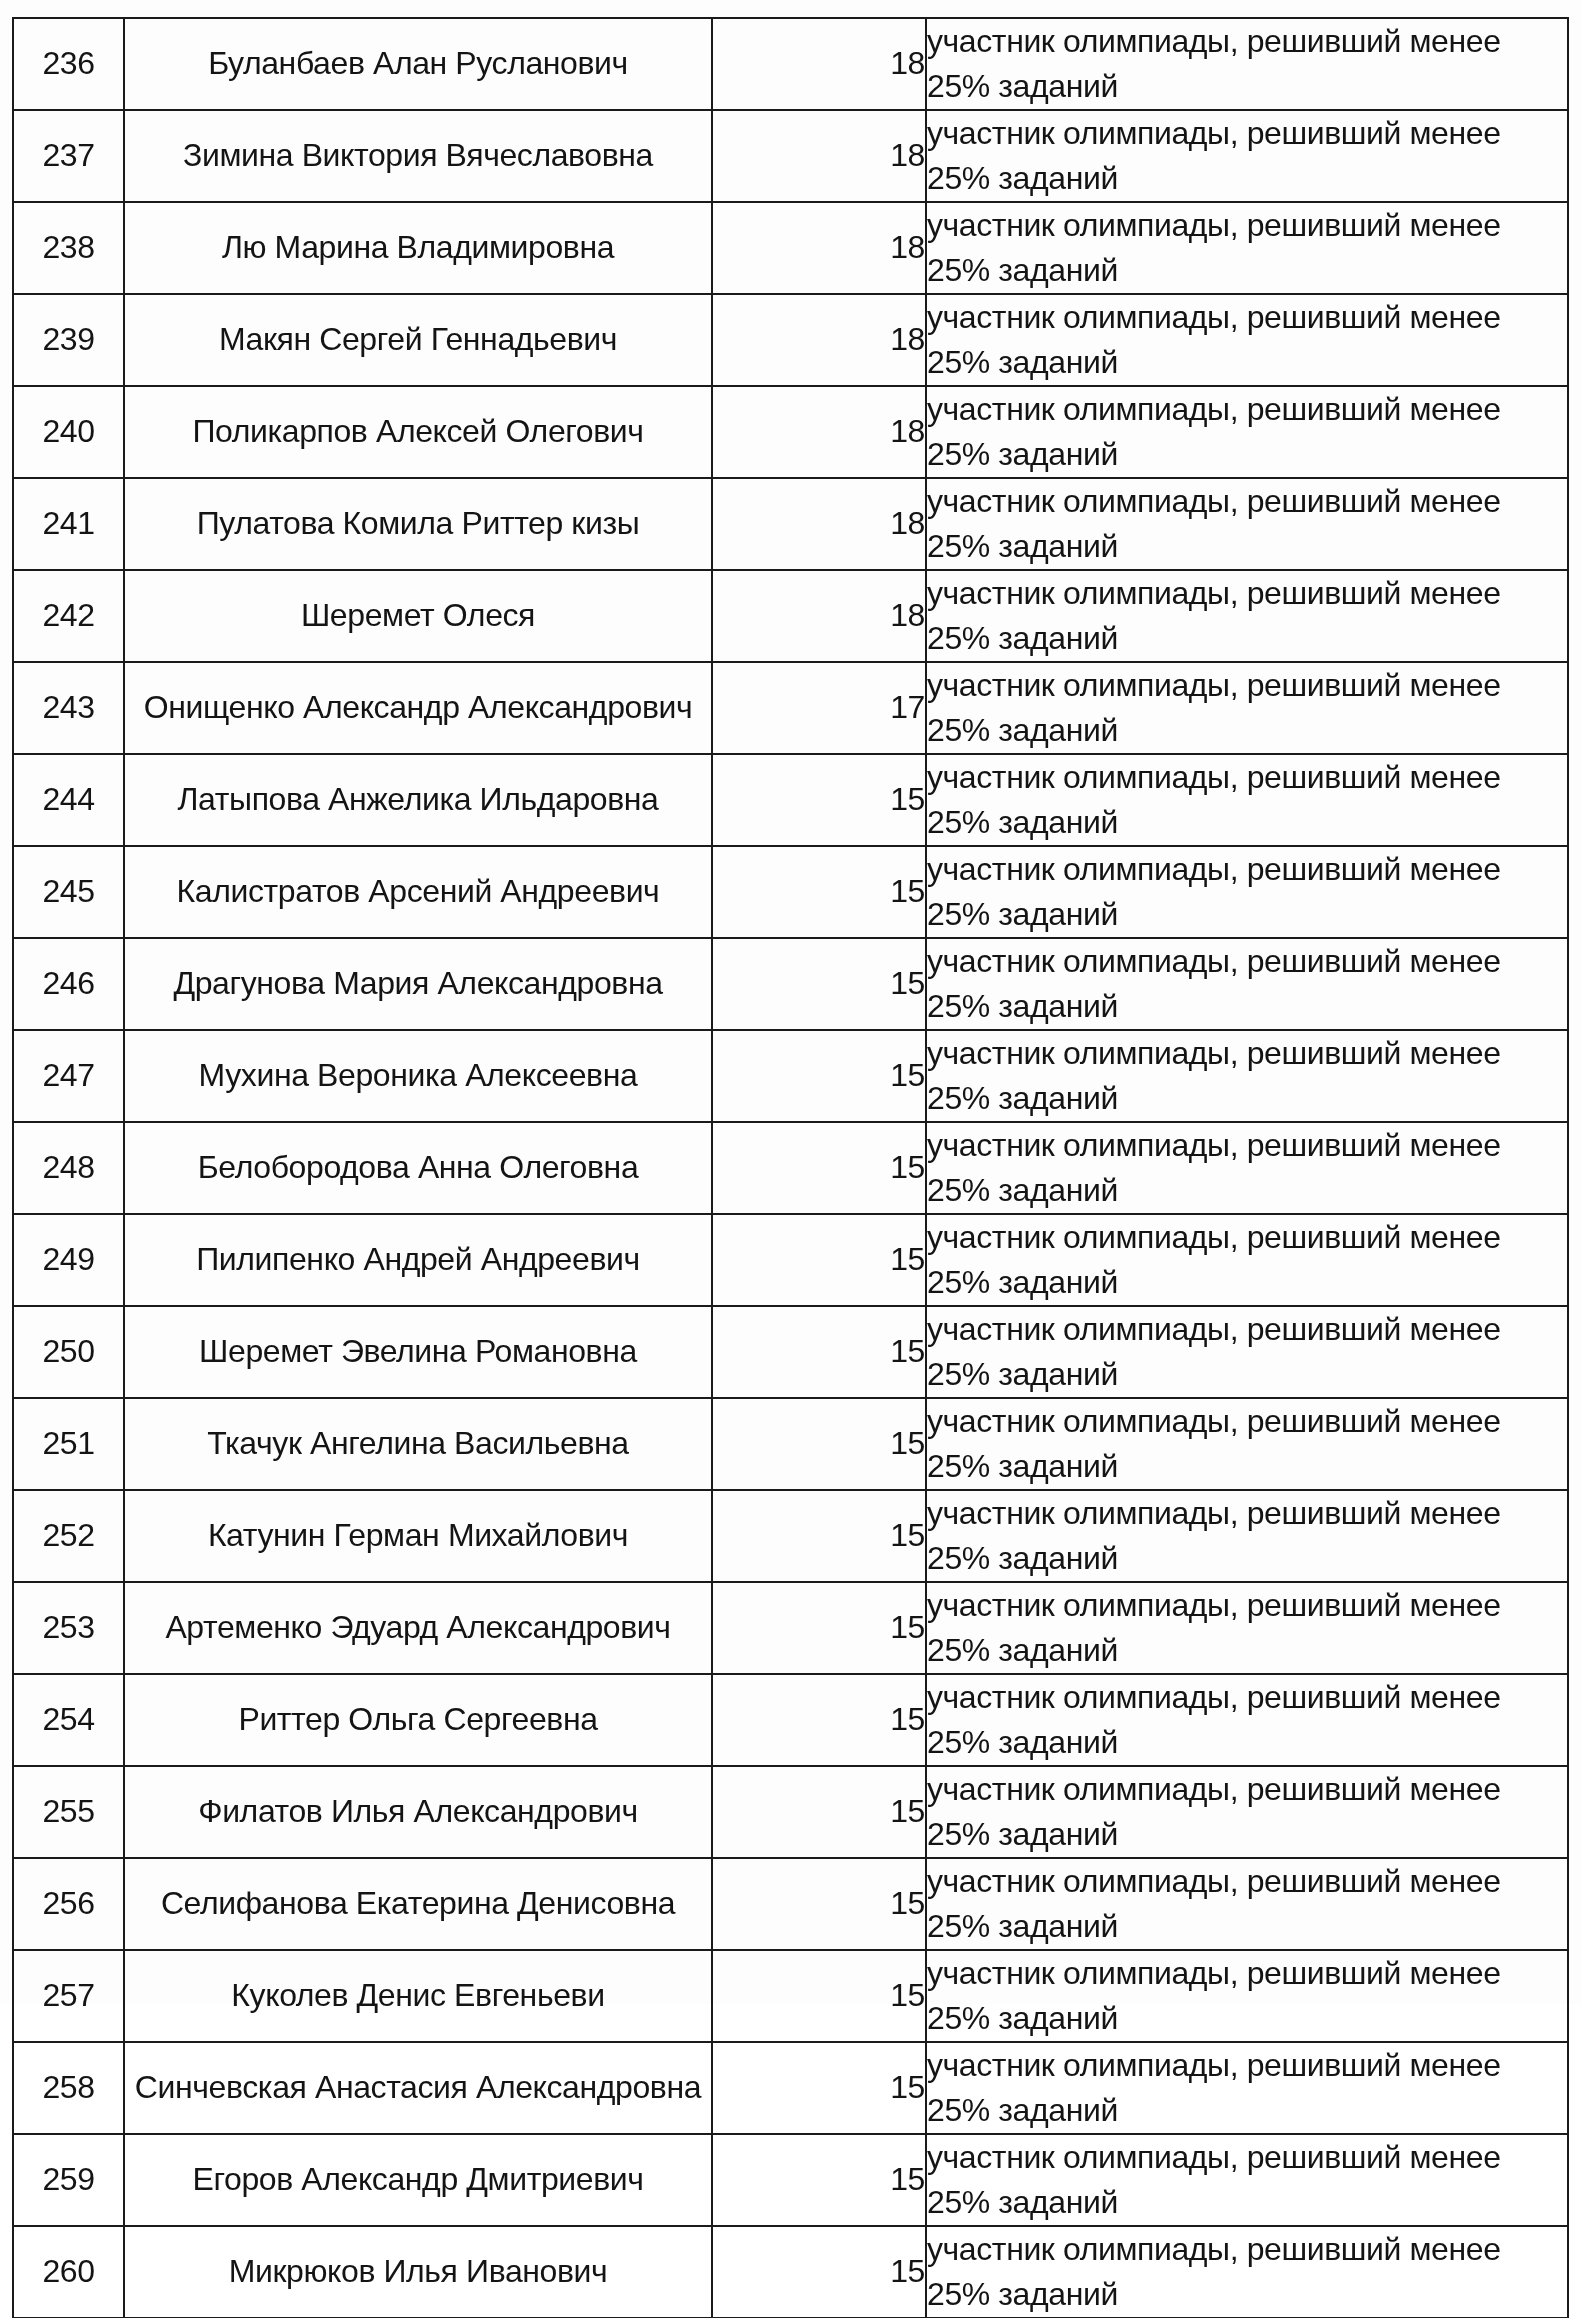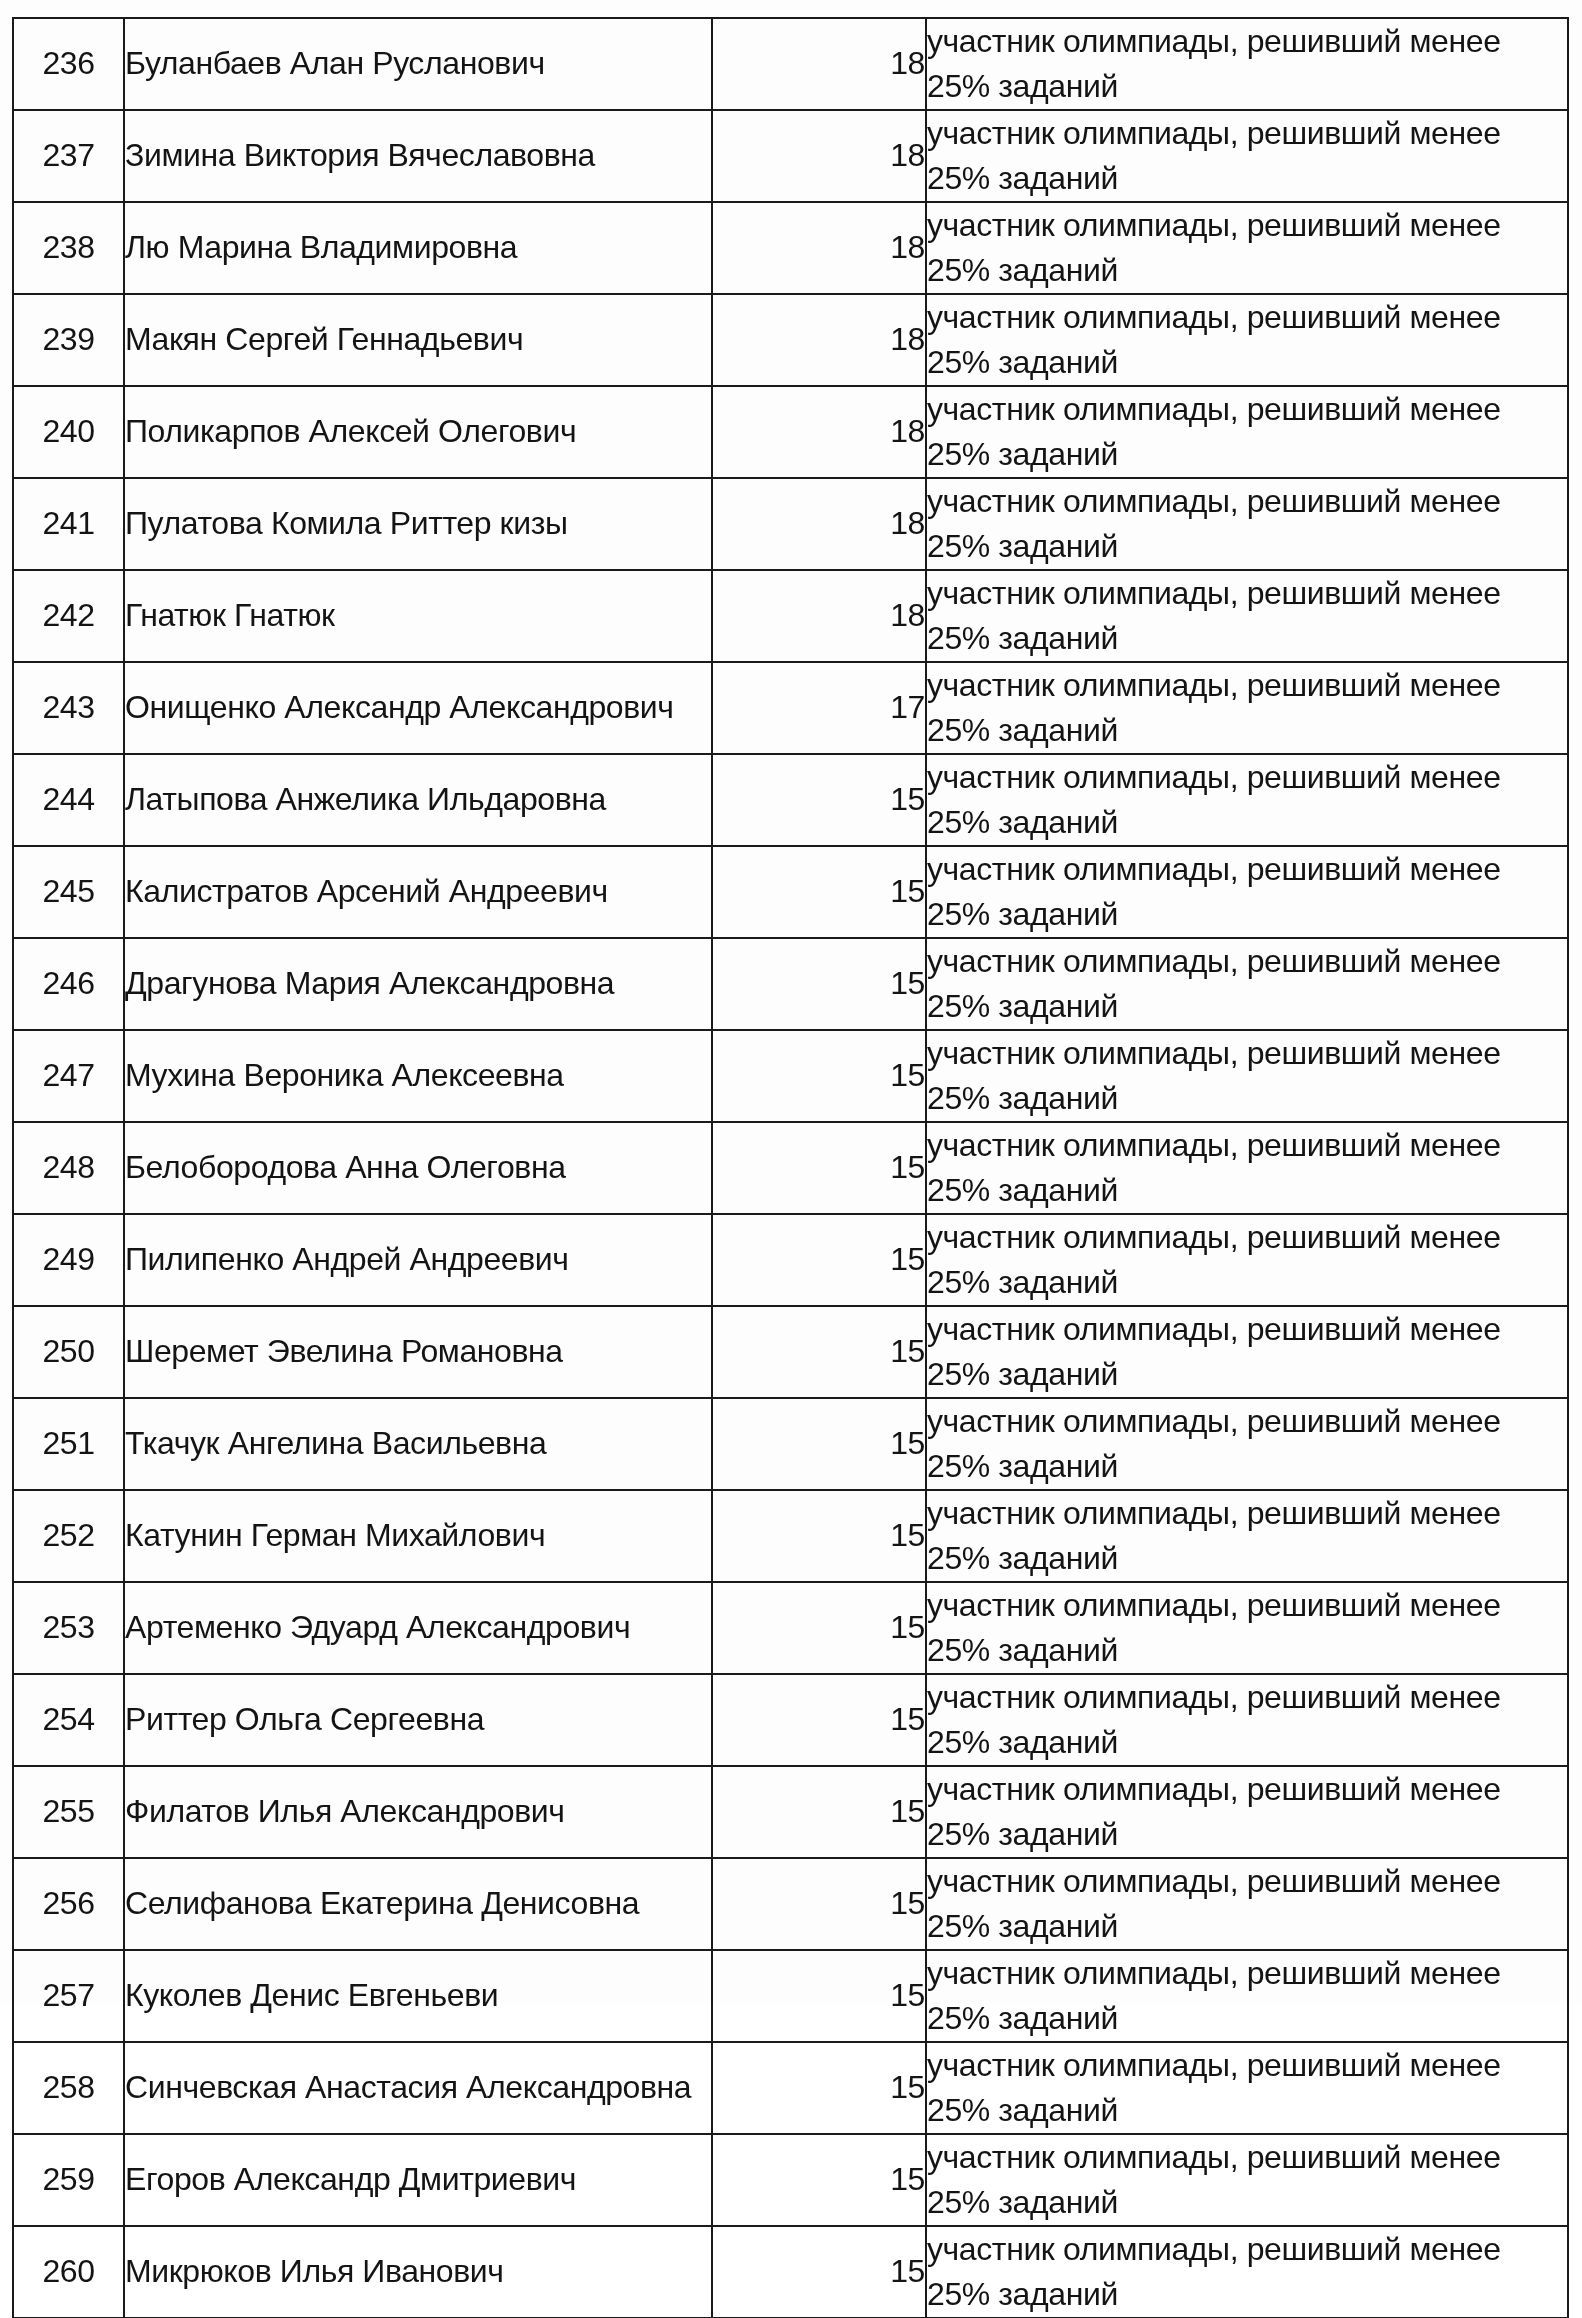--- a/index.html
+++ b/index.html
@@ -12,21 +12,21 @@
   }
   table.results td {
     border: 2.3px solid #1a1a1a; height: 86px; padding: 0; vertical-align: middle;
     font-size: 32px; line-height: 45px; letter-spacing: -0.4px;
   }
   col.c-num { width: 111px; }
   col.c-name { width: 588px; }
   col.c-score { width: 214px; }
   col.c-status { width: 642px; }
   td.num { text-align: center; padding-right: 3px; }
-  td.name { text-align: left; padding-left: 6px; white-space: nowrap; margin-top: 20px; }
+  td.name { text-align: center; padding-left: 6px; white-space: nowrap; margin-top: 20px; }
   td.score { text-align: right; }
   td.status { text-align: left; line-height: 45px; }
   td.status span { display: block; }
 </style>
 </head>
 <body>
 
 <div class="page">
   <table class="results">
     <colgroup>
@@ -85,21 +85,21 @@
           <td class="num">241</td>
           <td class="name">Пулатова Комила Риттер кизы</td>
           <td class="score">18</td>
           <td class="status">
             <span>участник олимпиады, решивший менее</span>
             <span>25% заданий</span>
           </td>
         </tr>
       <tr>
           <td class="num">242</td>
-          <td class="name">Гнатюк Гнатюк</td>
+          <td class="name">Шеремет Олеся</td>
           <td class="score">18</td>
           <td class="status">
             <span>участник олимпиады, решивший менее</span>
             <span>25% заданий</span>
           </td>
         </tr>
       <tr>
           <td class="num">243</td>
           <td class="name">Онищенко Александр Александрович</td>
           <td class="score">17</td>

